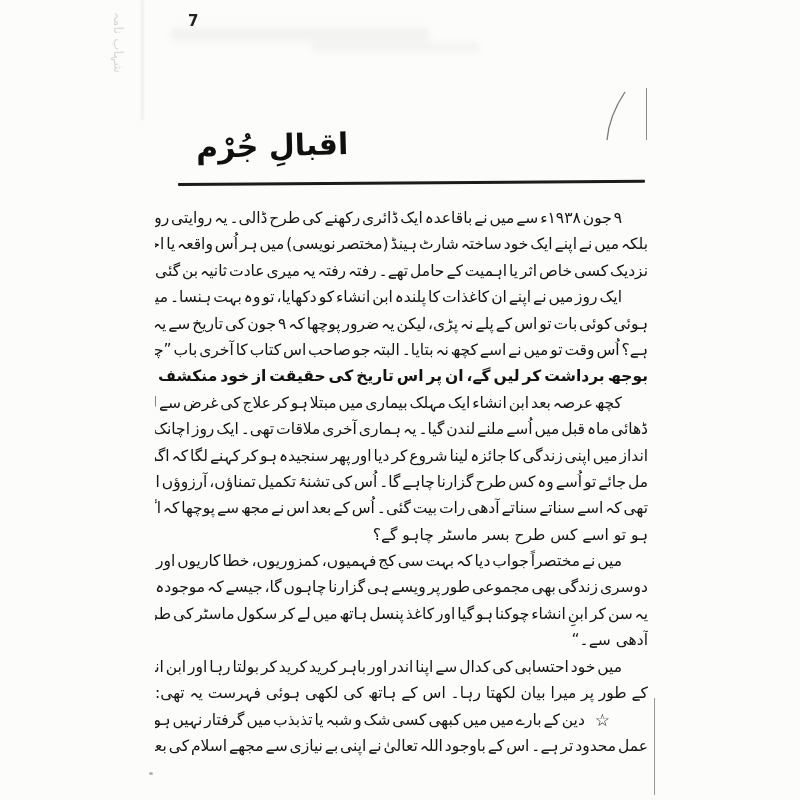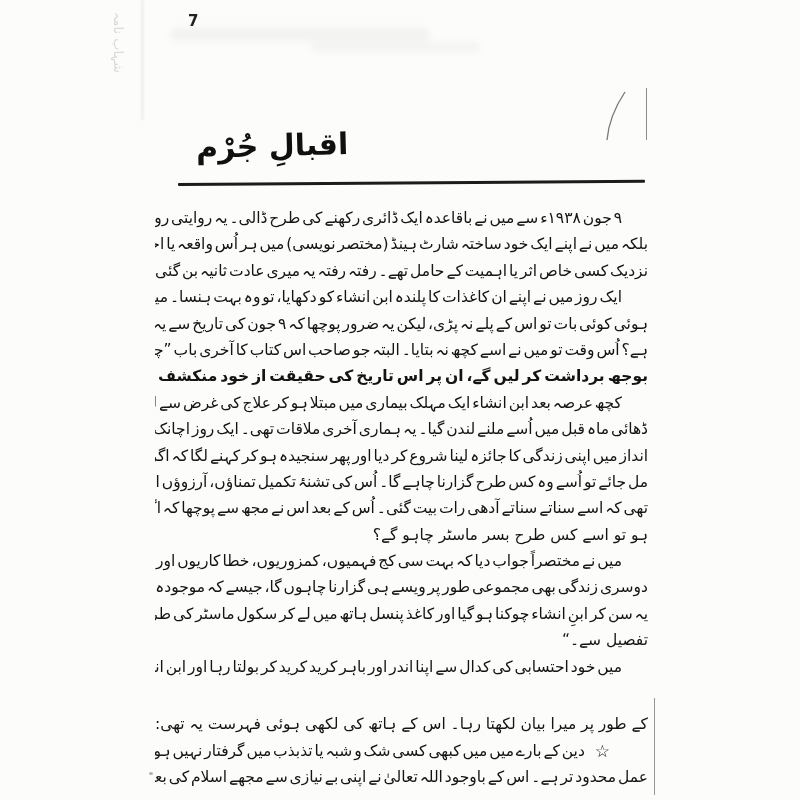--- a/index.html
+++ b/index.html
@@ -72,18 +72,18 @@
   <div class="line" style="word-spacing: -2.39746px; font-weight: bold;"><span class="t">بوجھ برداشت کر لیں گے، ان پر اس تاریخ کی حقیقت از خود منکشف ہو جائے گی۔</span></div>
   <div class="line justify indent" style="word-spacing: -3px;"><span class="t">کچھ عرصہ بعد ابن انشاء ایک مہلک بیماری میں مبتلا ہو کر علاج کی غرض سے لندن چلا گیا۔ اُس کی وفات سے دو</span></div>
   <div class="line justify" style="word-spacing: -3px;"><span class="t">ڈھائی ماہ قبل میں اُسے ملنے لندن گیا۔ یہ ہماری آخری ملاقات تھی۔ ایک روز اچانک ابن انشاء نے کسی قدر مزاحیہ</span></div>
   <div class="line justify" style="word-spacing: -3px;"><span class="t">انداز میں اپنی زندگی کا جائزہ لینا شروع کر دیا اور پھر سنجیدہ ہو کر کہنے لگا کہ اگر کسی ترکیب سے اسے دوبارہ دنیاوی زندگی</span></div>
   <div class="line justify" style="word-spacing: -3px;"><span class="t">مل جائے تو اُسے وہ کس طرح گزارنا چاہے گا۔ اُس کی تشنۂ تکمیل تمناؤں، آرزوؤں اور امنگوں کی تفصیل اتنی طویل</span></div>
   <div class="line justify" style="word-spacing: -3px;"><span class="t">تھی کہ اسے سناتے سناتے آدھی رات بیت گئی۔ اُس کے بعد اس نے مجھ سے پوچھا کہ اگر تمہیں دوبارہ زندگی نصیب</span></div>
   <div class="line"><span class="t">ہو تو اسے کس طرح بسر ماسٹر چاہو گے؟</span></div>
   <div class="line justify indent" style="word-spacing: -3px;"><span class="t">میں نے مختصراً جواب دیا کہ بہت سی کج فہمیوں، کمزوریوں، خطا کاریوں اور غفلتوں کی اصلاح کر کے میں</span></div>
   <div class="line" style="word-spacing: -3px;"><span class="t">دوسری زندگی بھی مجموعی طور پر ویسے ہی گزارنا چاہوں گا، جیسے کہ موجودہ زندگی گزار رہا ہوں۔</span></div>
   <div class="line justify" style="word-spacing: -3px;"><span class="t">یہ سن کر ابنِ انشاء چوکنا ہو گیا اور کاغذ پنسل ہاتھ میں لے کر سکول ماسٹر کی طرح حکم دیا۔ ”وجوہات بیان کرو۔</span></div>
-  <div class="line"><span class="t">تفصیل سے۔“</span></div>
+  <div class="line"><span class="t">آدھی سے۔“</span></div>
   <div class="line justify indent" style="word-spacing: -3px;"><span class="t">میں خود احتسابی کی کدال سے اپنا اندر اور باہر کرید کرید کر بولتا رہا اور ابن انشاء ایس-ایچ-او کی طرح F.I.R.</span></div>
-  <div class="line" style="word-spacing: -0.0677083px; margin-top: 31px;"><span class="t">کے طور پر میرا بیان لکھتا رہا۔ اس کے ہاتھ کی لکھی ہوئی فہرست یہ تھی:</span></div>
+  <div class="line" style="word-spacing: -0.0677083px;"><span class="t">کے طور پر میرا بیان لکھتا رہا۔ اس کے ہاتھ کی لکھی ہوئی فہرست یہ تھی:</span></div>
   <div class="line justify star-line" style="word-spacing: -3px;"><span class="star">☆</span> <span class="t">دین کے بارے میں میں کبھی کسی شک و شبہ یا تذبذب میں گرفتار نہیں ہوا۔ دین کے متعلق میرا علم محدود اور</span></div>
   <div class="line" style="word-spacing: -3px;"><span class="t">عمل محدود تر ہے۔ اس کے باوجود اللہ تعالیٰ نے اپنی بے نیازی سے مجھے اسلام کی بعض جھلکیوں کی نعمت</span></div>
 </div>
 
 </body></html>

